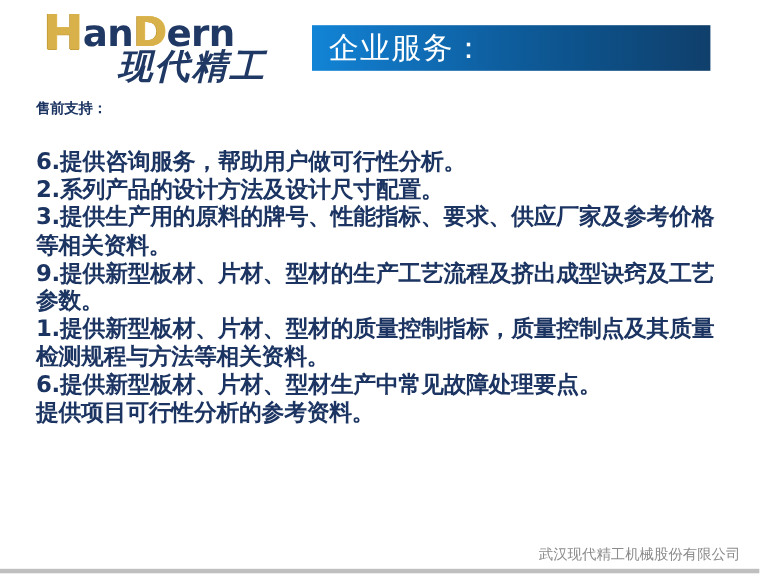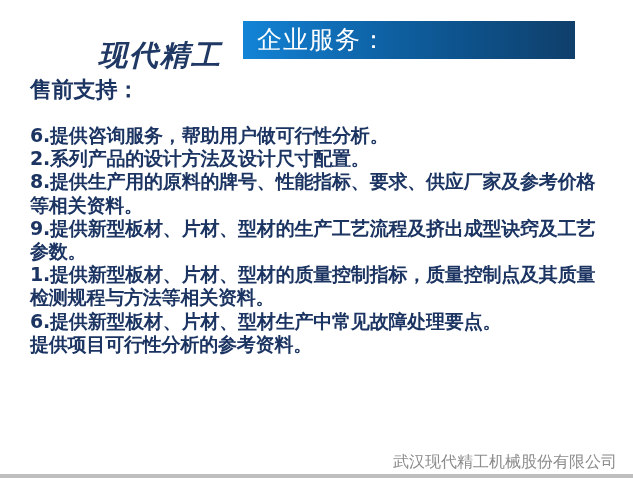--- a/index.html
+++ b/index.html
@@ -85,21 +85,21 @@
     font-size: 29px;
     line-height: 34px;
     letter-spacing: 2px;
     font-style: italic;
     white-space: nowrap;
   }
 
   
   #title-bar {
     position: absolute;
-    left: 243px;
+    left: 260px;
     top: 21px;
     width: 332px;
     height: 38px;
     background: linear-gradient(to right, #1284D6 0%, #1174C0 18%, #0E5FA0 46%, #0D4F86 72%, #103F6B 100%);
     text-align: center;
   }
   #title-text {
     position: absolute;
     left: 14px;
     top: 1px;
@@ -126,75 +126,76 @@
   }
   .para {
     margin: 0;
     padding: 0;
     white-space: pre-wrap;
   }
   .spacer {
     height: 22px;
   }
   #lead-line {
-    font-size: 22px;
+    font-size: 12px;
     line-height: 24px;
     margin-bottom: 0;
   }
 
   
   #footer {
     position: absolute;
     left: 0;
     top: 452px;
     width: 633px;
     height: 22px;
   }
   #footer-text {
     position: absolute;
     right: 16px;
     top: 0;
     color: #8C8C8C;
     font-family: "DejaVu Sans", "Liberation Sans", sans-serif;
-    font-size: 16px;
+    font-size: 12px;
     line-height: 20px;
     white-space: nowrap;
   }
   #footer-rule {
     position: absolute;
     left: 0;
     top: 474px;
     width: 633px;
     height: 4px;
     background: #BFBFBF;
   }
 </style>
 </head>
 <body>
 
 <div id="slide">
 
   <div id="header">
 
     <div id="logo-block">
+      <div id="logo-wordmark"><span class="gold cap-h">H</span><span class="navy">an</span><span class="gold cap-d">D</span><span class="navy">ern</span></div>
       <div id="logo-cn">现代精工</div>
     </div>
 
     <div id="title-bar">
       <div id="title-text">企业服务：</div>
     </div>
 
   </div>
 
   <div id="body-text">
     <div class="para" id="lead-line">售前支持：</div>
     <div class="spacer"></div>
     <div class="para">6.提供咨询服务，帮助用户做可行性分析。</div>
     <div class="para">2.系列产品的设计方法及设计尺寸配置。</div>
-    <div class="para">8.提供生产用的原料的牌号、性能指标、要求、供应厂家及参考价格等相关资料。</div>
+    <div class="para">3.提供生产用的原料的牌号、性能指标、要求、供应厂家及参考价格等相关资料。</div>
     <div class="para">9.提供新型板材、片材、型材的生产工艺流程及挤出成型诀窍及工艺参数。</div>
     <div class="para">1.提供新型板材、片材、型材的质量控制指标，质量控制点及其质量检测规程与方法等相关资料。</div>
     <div class="para">6.提供新型板材、片材、型材生产中常见故障处理要点。</div>
     <div class="para">提供项目可行性分析的参考资料。</div>
   </div>
 
   <div id="footer">
     <div id="footer-text">武汉现代精工机械股份有限公司</div>
   </div>
   <div id="footer-rule"></div>

